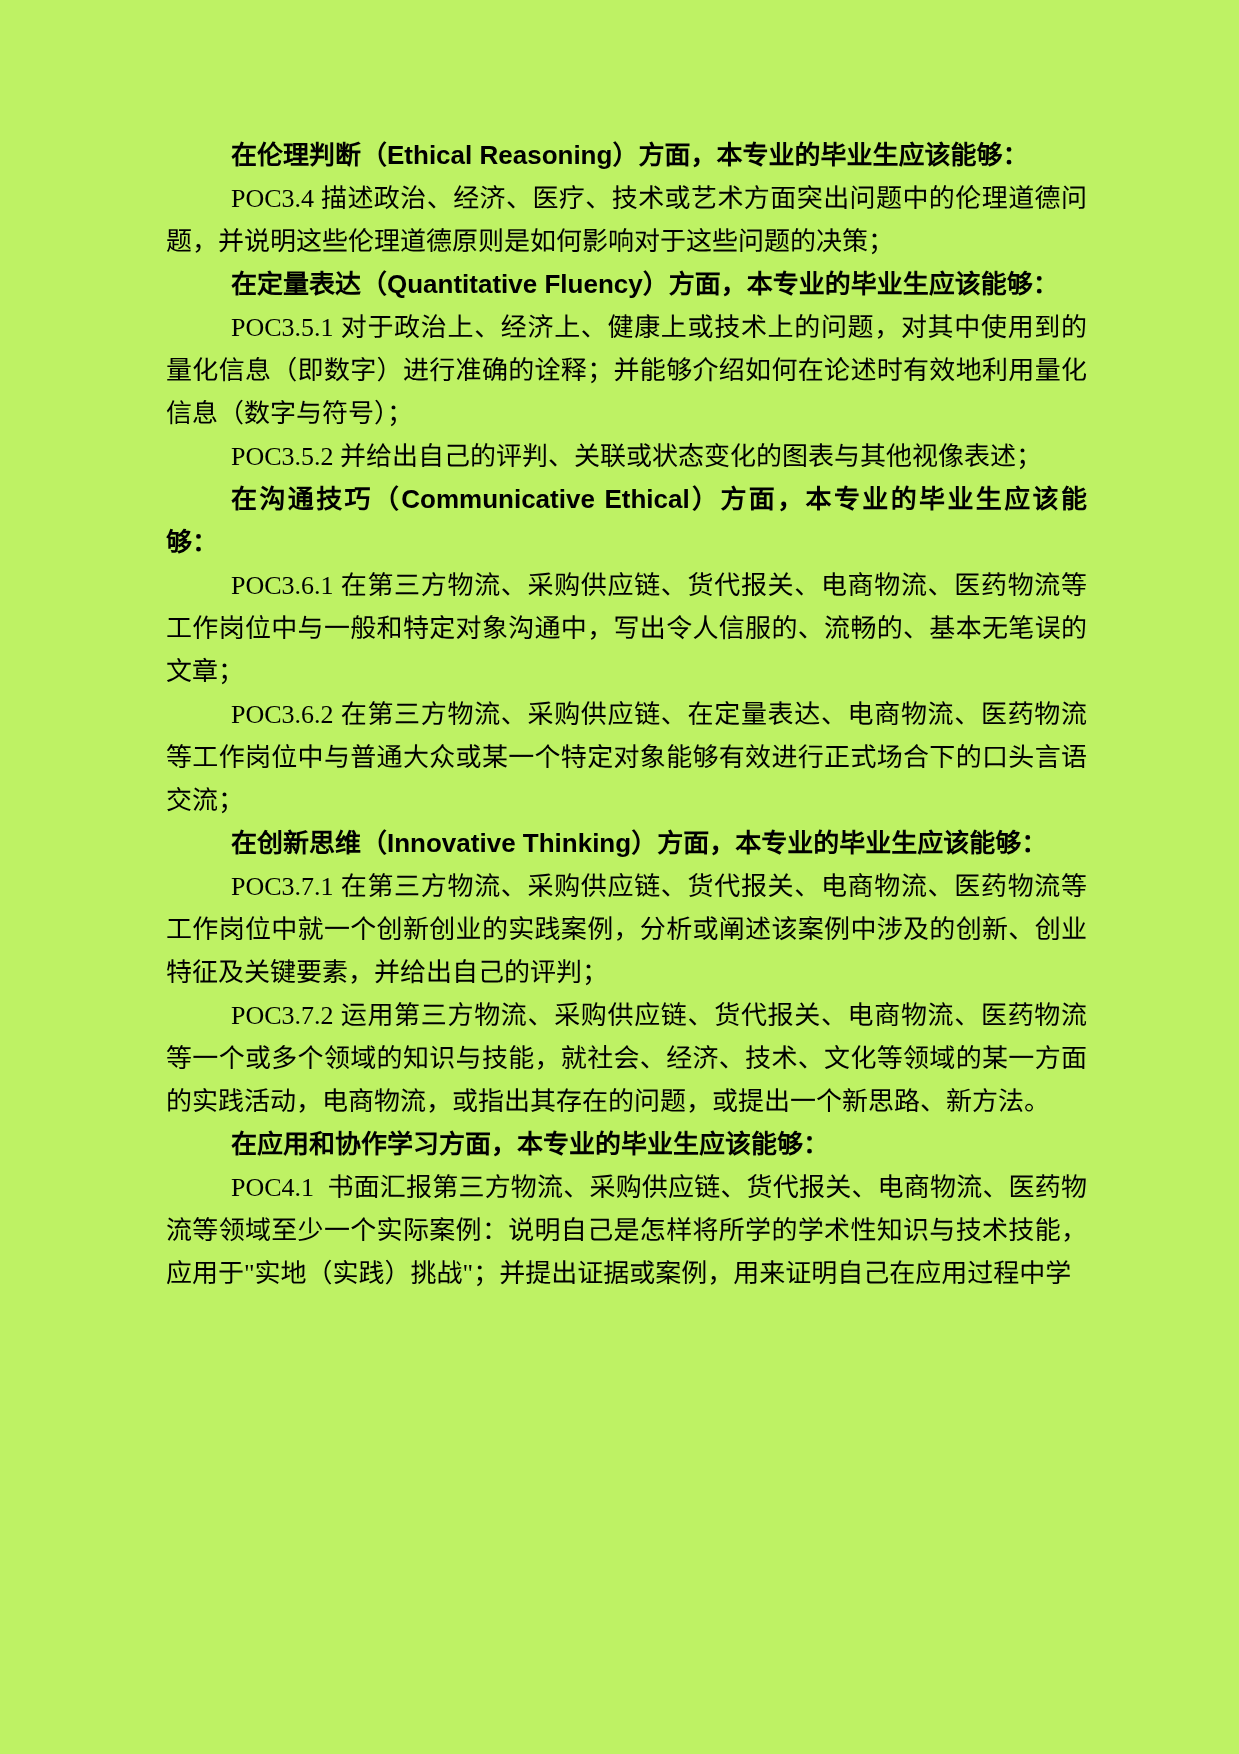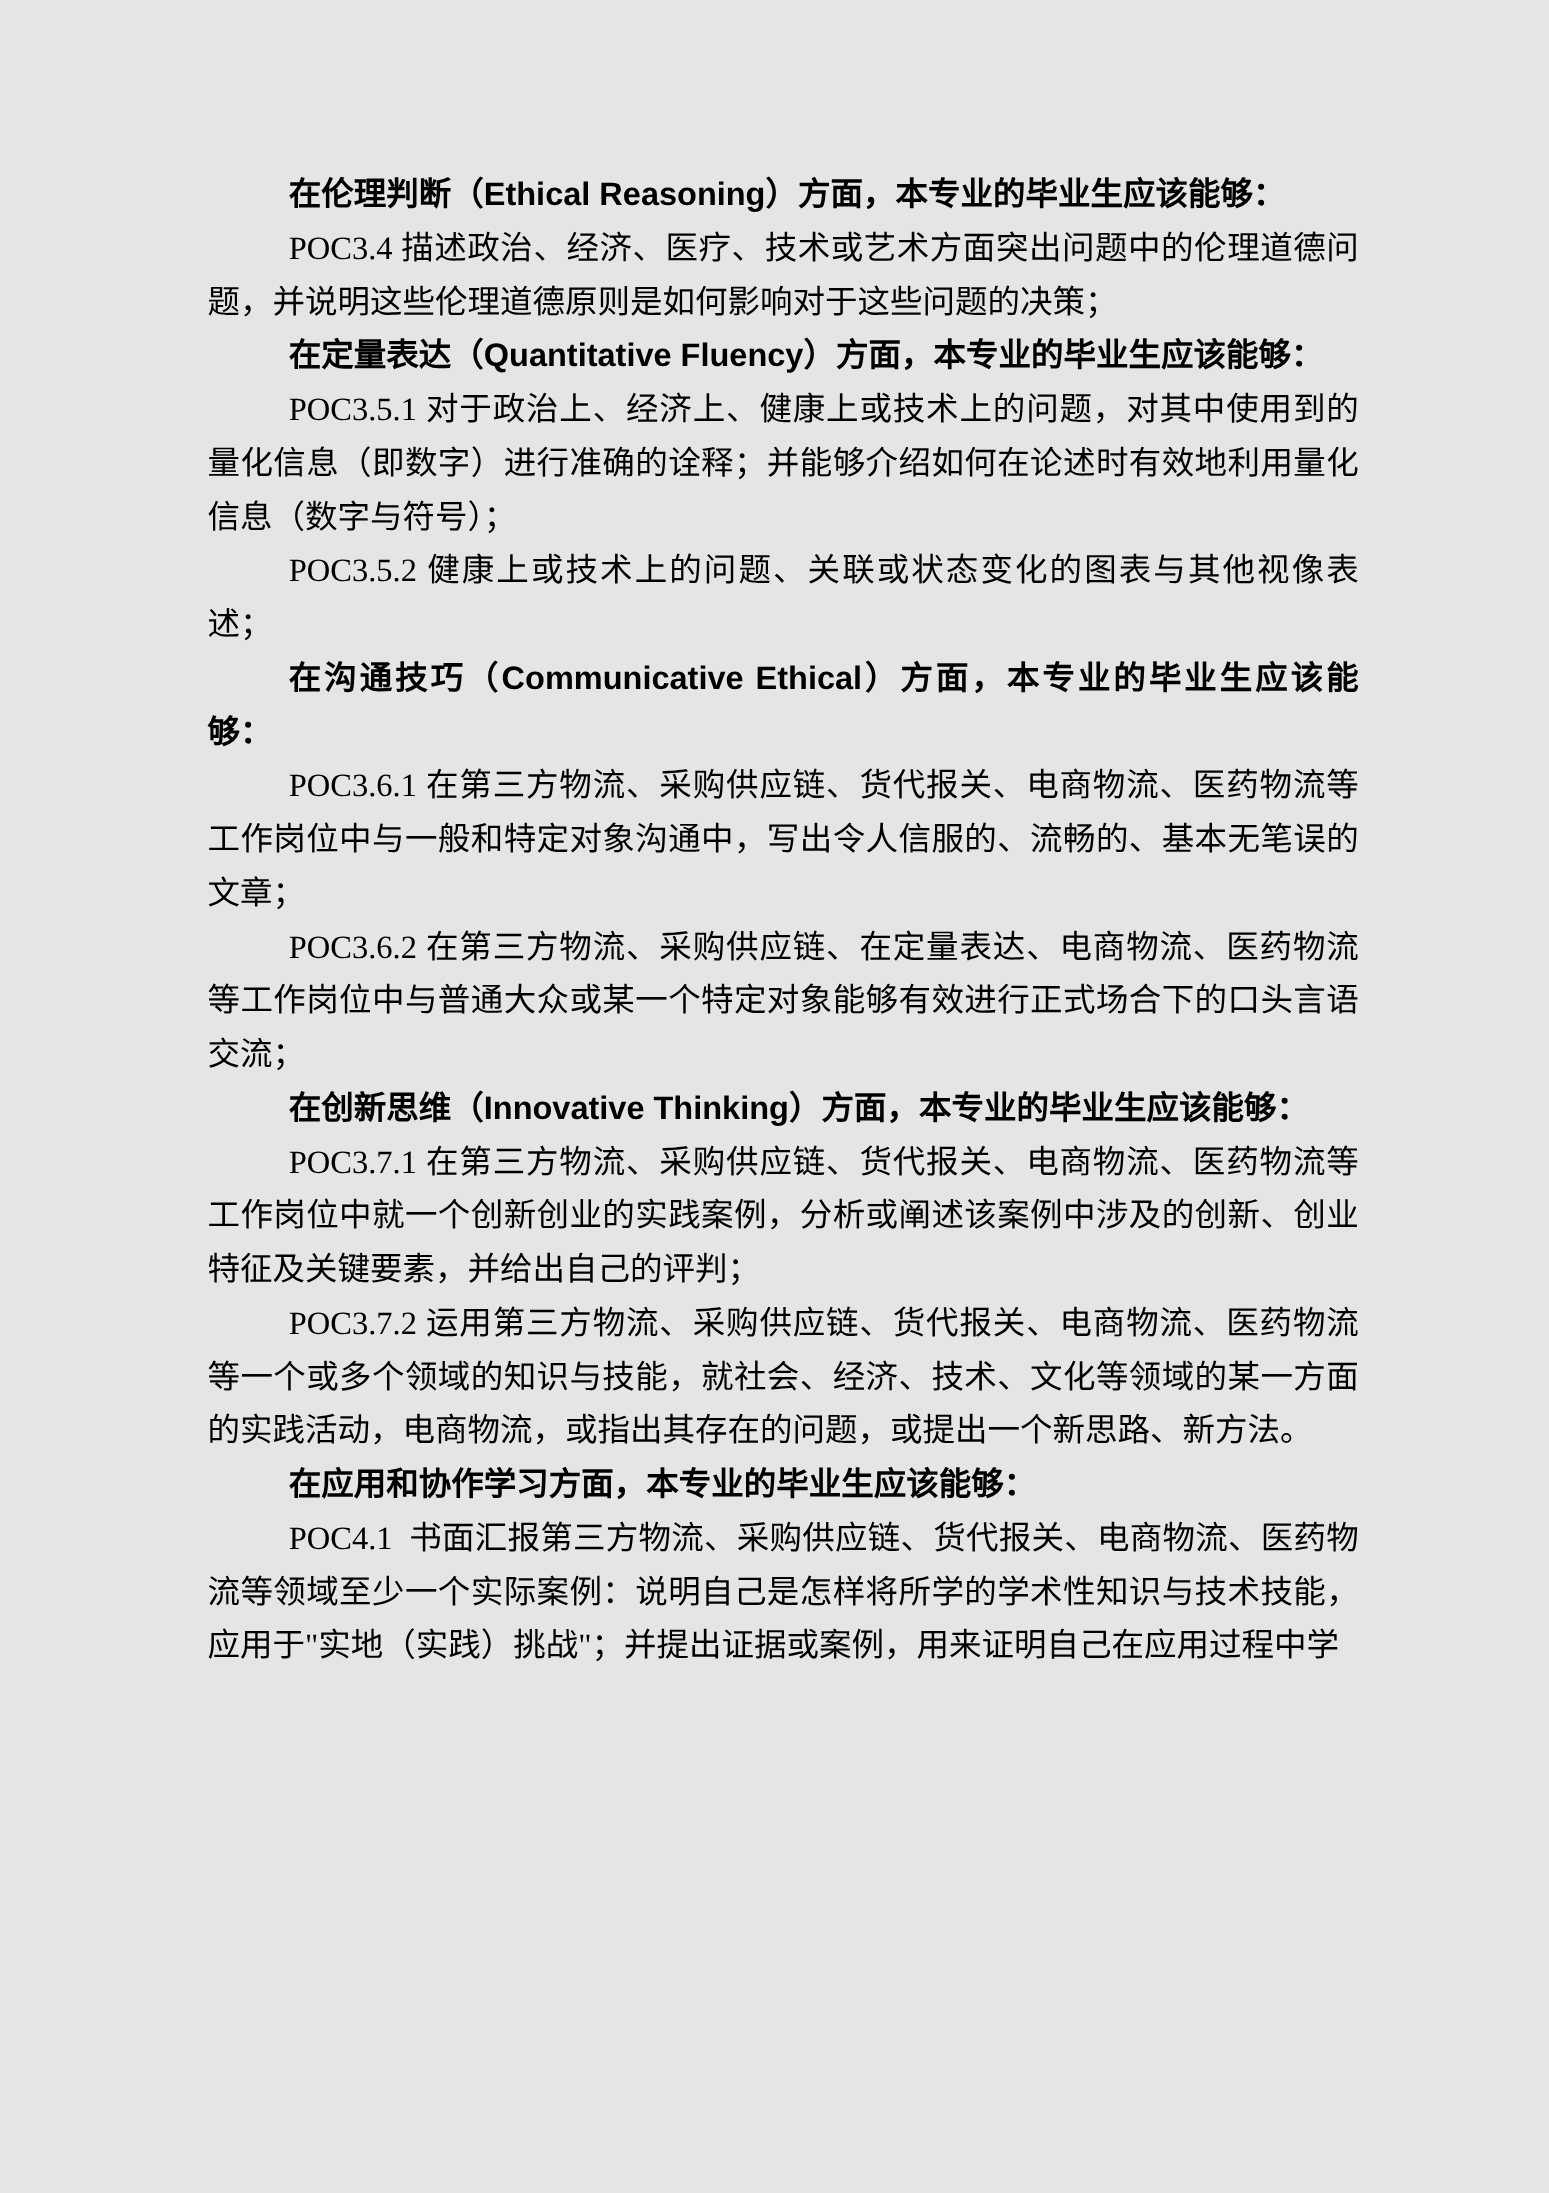--- a/index.html
+++ b/index.html
@@ -5,21 +5,21 @@
   html, body {
     margin: 0;
     padding: 0;
     background: #ffffff;
   }
   .page {
     position: relative;
     width: 1239px;
     height: 1754px;
     margin: 0 auto;
-    background: #e5e5e5;
+    background: #bef264;
     box-sizing: border-box;
     padding: 134px 152px 0 166px;
     color: #000000;
     font-family: "Liberation Serif", "DejaVu Serif", serif;
     font-size: 26px;
     line-height: 43px;
     text-align: justify;
     overflow: hidden;
   }
   .page p {
@@ -47,21 +47,21 @@
 <div class="page">
 
   <p class="heading">在伦理判断（Ethical Reasoning）方面，本专业的毕业生应该能够：</p>
 
   <p class="para">POC3.4 描述政治、经济、医疗、技术或艺术方面突出问题中的伦理道德问题，并说明这些伦理道德原则是如何影响对于这些问题的决策；</p>
 
   <p class="heading">在定量表达（Quantitative Fluency）方面，本专业的毕业生应该能够：</p>
 
   <p class="para">POC3.5.1 对于政治上、经济上、健康上或技术上的问题，对其中使用到的量化信息（即数字）进行准确的诠释；并能够介绍如何在论述时有效地利用量化信息（数字与符号）；</p>
 
-  <p class="para">POC3.5.2 健康上或技术上的问题、关联或状态变化的图表与其他视像表述；</p>
+  <p class="para">POC3.5.2 并给出自己的评判、关联或状态变化的图表与其他视像表述；</p>
 
   <p class="heading">在沟通技巧（Communicative Ethical）方面，本专业的毕业生应该能够：</p>
 
   <p class="para">POC3.6.1 在第三方物流、采购供应链、货代报关、电商物流、医药物流等工作岗位中与一般和特定对象沟通中，写出令人信服的、流畅的、基本无笔误的文章；</p>
 
   <p class="para">POC3.6.2 在第三方物流、采购供应链、在定量表达、电商物流、医药物流等工作岗位中与普通大众或某一个特定对象能够有效进行正式场合下的口头言语交流；</p>
 
 
 
   <p class="heading">在创新思维（Innovative Thinking）方面，本专业的毕业生应该能够：</p>

